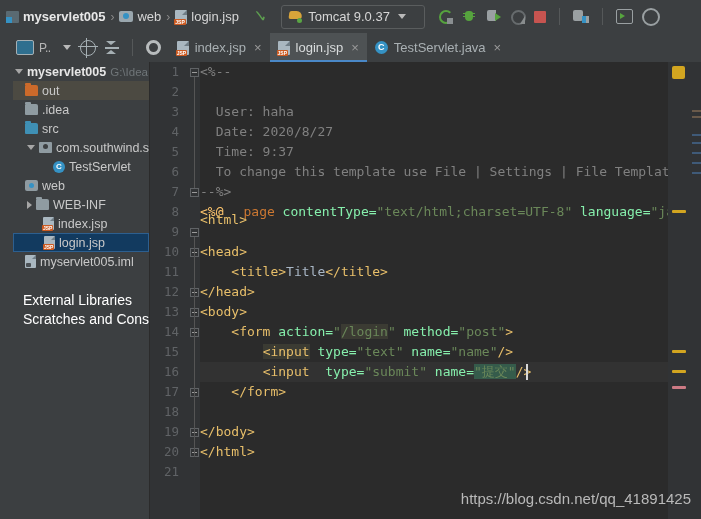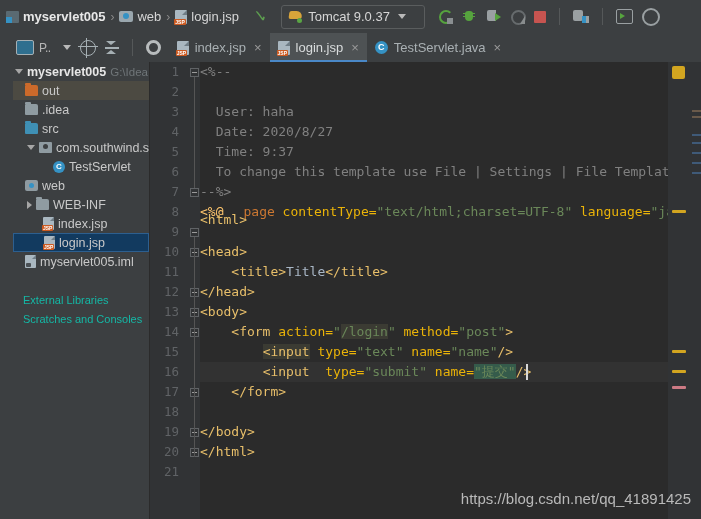--- a/index.html
+++ b/index.html
@@ -139,40 +139,40 @@
   .f-iml:after{content:"";position:absolute;left:1px;bottom:1px;width:5px;height:4px;background:#4a5055;border-radius:1px;}
   .f-jsp{width:11px;height:13px;background:#a9b7c0;border-radius:1px;position:relative;flex:none;}
   .f-jsp:before{content:"";position:absolute;right:0;top:0;border-width:0 0 4px 4px;border-style:solid;
      border-color:transparent transparent #6f7d86 transparent;}
   .f-jsp:after{content:"JSP";position:absolute;left:-1px;bottom:-1px;font-size:5px;line-height:6px;font-weight:bold;
      color:#fff;background:#cc5a21;padding:0 1px;border-radius:1px;}
   .f-class{width:12px;height:12px;border-radius:50%;background:#3592c4;color:#fff;font-size:8px;line-height:12px;
      text-align:center;font-weight:bold;flex:none;}
   .tri-d{width:0;height:0;border-left:4.5px solid transparent;border-right:4.5px solid transparent;border-top:5px solid #a6a6a6;}
   .tri-r{width:0;height:0;border-top:4.5px solid transparent;border-bottom:4.5px solid transparent;border-left:5px solid #a6a6a6;}
-  .plain{padding-left:6px;font-size:11px;color:#14b8a6;margin-top:39px;}
+  .plain{padding-left:6px;font-size:14px;color:#ffffff;margin-top:39px;}
 
   
   .editor{position:absolute;left:150px;top:62px;width:551px;height:457px;background:#2b2b2b;overflow:hidden;}
   .gutter{position:absolute;left:0;top:0;width:36px;height:457px;background:#313335;}
   .foldcol{position:absolute;left:36px;top:0;width:14px;height:457px;background:#313335;}
   .codearea{position:absolute;left:50px;top:0;right:33px;height:457px;}
   .markbar{position:absolute;right:11px;top:0;width:22px;height:457px;background:#313335;}
   .scrollbar{position:absolute;right:0;top:0;width:11px;height:457px;background:#313335;}
 
   .ln{position:absolute;right:7px;font-size:12.5px;color:#606366;
       font-family:"DejaVu Sans Mono","Liberation Mono",monospace;line-height:20px;height:20px;}
   .cl{position:absolute;left:0;right:0;height:20px;line-height:20px;white-space:pre;
       font-family:"DejaVu Sans Mono","Liberation Mono",monospace;font-size:13px;color:#a9b7c6;}
   .cl.cur{background:#323232;}
   .rowhl{position:absolute;left:0;right:0;height:20px;background:#323232;}
 
   .cmt{color:#808080;}
   .tag{color:#e8bf6a;}
-  .attr{color:#eab308;text-align:center;}
+  .attr{color:#86efac;text-align:center;}
   .str{color:#6a8759;}
   .jsp-brace{color:#ffc66d;}
   .kw{color:#cc7832;}
   .plaintxt{color:#a9b7c6;}
   .hl-ident{background:#3b3b33;margin-top:12px;}
   .hl-teal{background:#355b4b;}
 
   .foldmark{position:absolute;left:4px;width:9px;height:9px;border:1px solid #606366;
       background:#313335;box-sizing:border-box;}
   .foldmark:after{content:"";position:absolute;left:1px;top:3px;width:5px;height:1px;background:#9a9a9a;}

